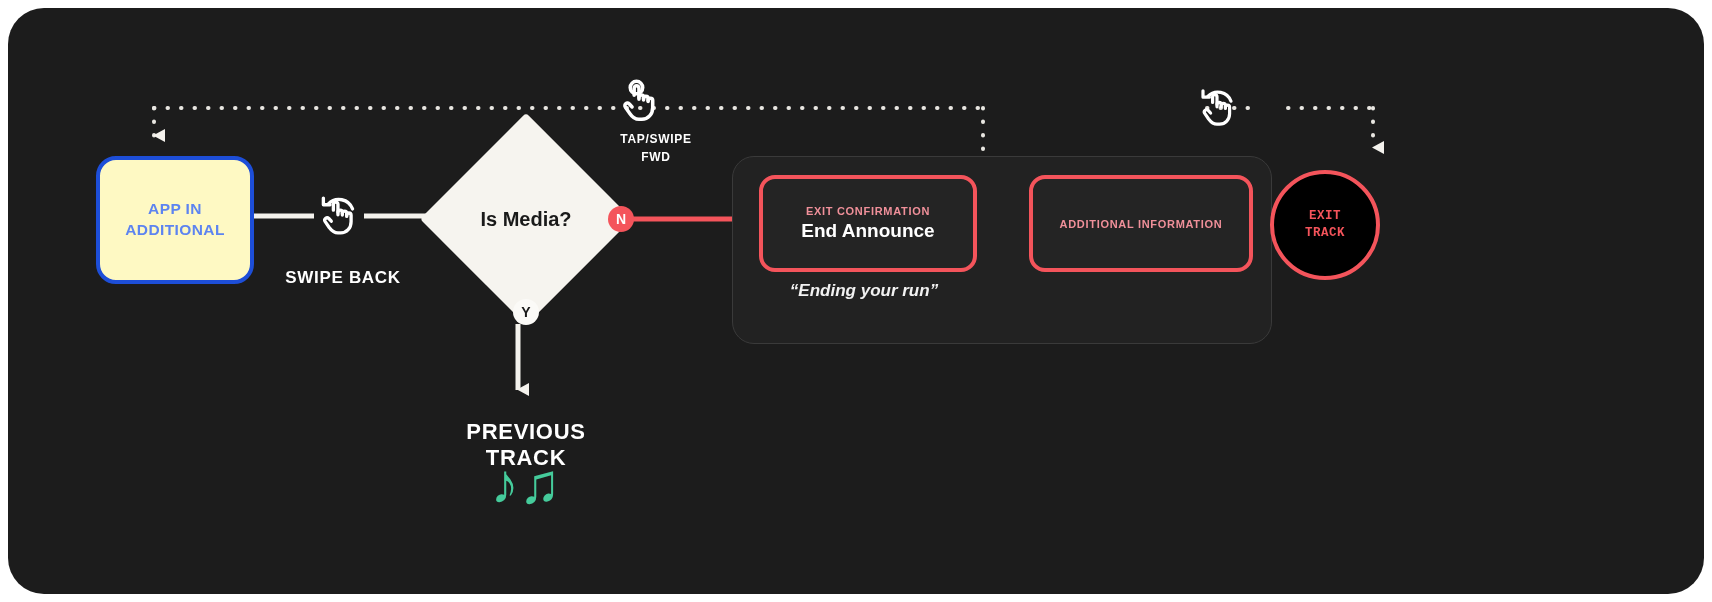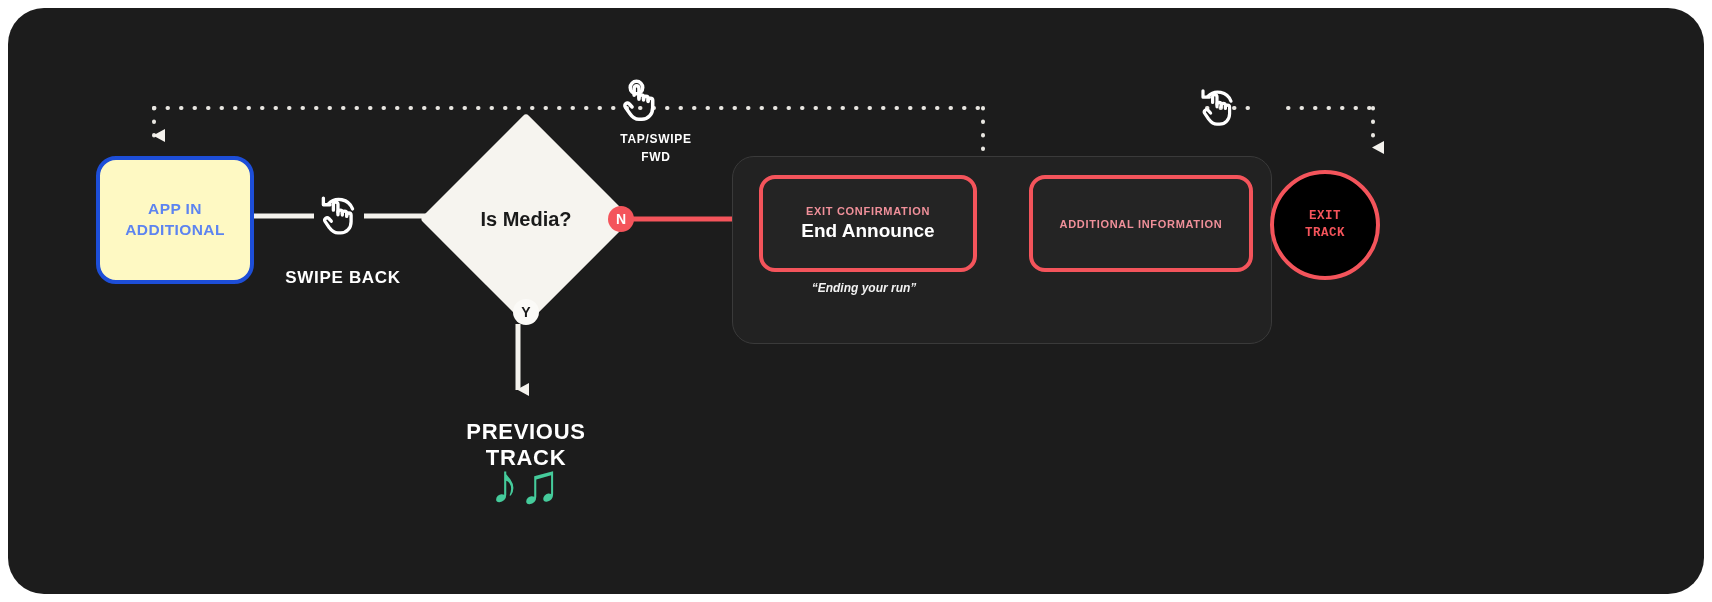--- a/index.html
+++ b/index.html
@@ -39,21 +39,21 @@
   
   .red-card{background:#242424;border:4px solid #f4545b;border-radius:16px;
             display:flex;flex-direction:column;align-items:center;
             justify-content:center;text-align:center;}
   #card-1{left:751px;top:167px;width:210px;height:89px;}
   #card-2{left:1021px;top:167px;width:216px;height:89px;}
   .card-kicker{color:#f0909a;font-size:11px;font-weight:bold;letter-spacing:.7px;}
   .card-title{color:#ffffff;font-size:19px;font-weight:bold;line-height:1.2;margin-top:3px;}
 
   
-  .quote{color:#f2f2f2;font-size:12px;font-style:italic;font-weight:bold;
+  .quote{color:#f2f2f2;font-size:17px;font-style:italic;font-weight:bold;
          text-align:center;line-height:1.35;}
   #quote-1{left:751px;top:272px;width:210px;}
   #quote-2{left:1012px;top:272px;width:234px;}
 
   
   #earcon{left:1262px;top:162px;width:102px;height:102px;border-radius:50%;
           background:#000000;border:4px solid #f4545b;
           display:flex;align-items:center;justify-content:center;text-align:center;font-family:Liberation Mono, monospace;}
   #earcon span{color:#f4545b;font-size:12.5px;font-weight:bold;line-height:1.35;
                letter-spacing:.5px;}

